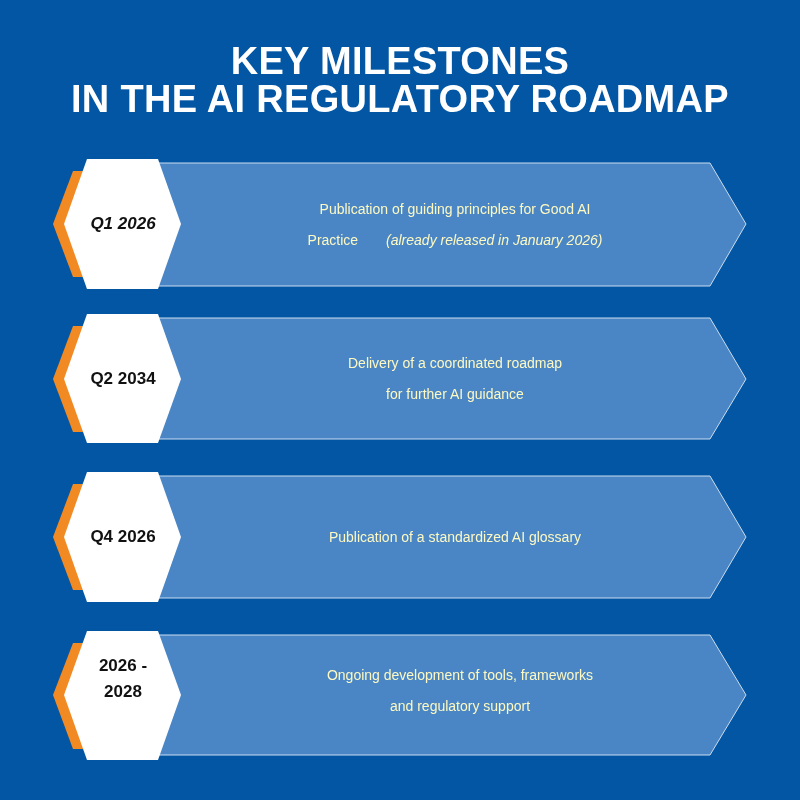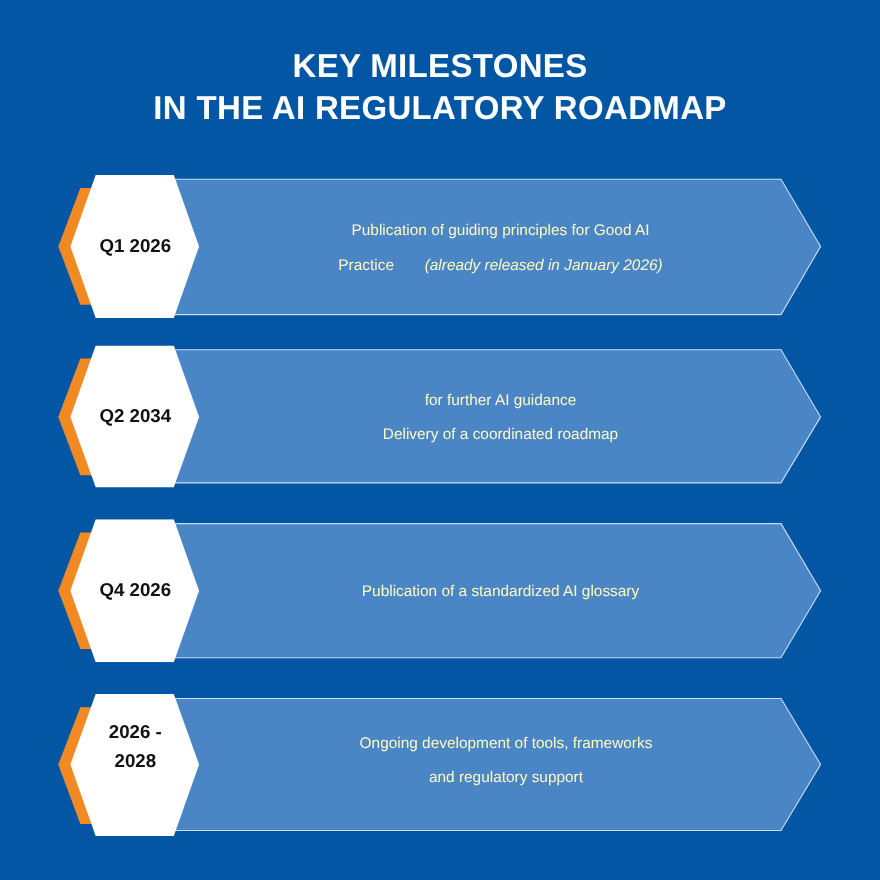--- a/index.html
+++ b/index.html
@@ -5,21 +5,21 @@
   html, body { margin: 0; padding: 0; }
   body {
     width: 800px; height: 800px; overflow: hidden;
     background: #0256A4;
     font-family: "Liberation Sans", "DejaVu Sans", sans-serif;
     position: relative;
   }
   .title {
     position: absolute; left: 0; top: 42px; width: 800px;
     text-align: center; color: #ffffff; font-weight: bold;
-    font-size: 30px; line-height: 38px; letter-spacing: 0.3px;
+    font-size: 38px; line-height: 38px; letter-spacing: 0.3px;
   }
   .row { position: absolute; left: 0; width: 800px; }
   .row svg { position: absolute; left: 0; top: 0; }
   .hex-label {
     position: absolute; left: 66px; width: 114px;
     display: flex; align-items: center; justify-content: center;
     text-align: center; color: #111111; font-weight: bold;
     font-size: 17px; line-height: 26px;
   }
   .arrow-text {
@@ -37,21 +37,21 @@
   <div>KEY MILESTONES</div>
   <div>IN THE AI REGULATORY ROADMAP</div>
 </div>
 
 <div class="row" style="top:159px;height:130px;">
   <svg width="800" height="130">
     <polygon points="155,4 710,4 746,65 710,127 155,127" fill="#4A86C5" stroke="#C9DCF0" stroke-width="1"></polygon>
     <polygon points="73,12 125,12 125,118 73,118 53,65" fill="#F28A24"></polygon>
     <polygon points="87,0 158,0 181,65 158,130 87,130 64,65" fill="#FFFFFF"></polygon>
   </svg>
-  <div class="hex-label" style="top:0;height:130px;">
+  <div class="hex-label" style="top:0;height:130px;font-style:italic;">
     <span>Q1 2026</span>
   </div>
   <div class="arrow-text" style="top:4px;height:123px;">
     <div>
       <div>Publication of guiding principles for Good AI</div>
       <div><span>Practice</span> <span class="it">(already released in January 2026)</span></div>
     </div>
   </div>
 </div>
 
@@ -59,22 +59,22 @@
   <svg width="800" height="130">
     <polygon points="155,4 710,4 746,65 710,125 155,125" fill="#4A86C5" stroke="#C9DCF0" stroke-width="1"></polygon>
     <polygon points="73,12 125,12 125,118 73,118 53,65" fill="#F28A24"></polygon>
     <polygon points="87,0 158,0 181,65 158,129 87,129 64,65" fill="#FFFFFF"></polygon>
   </svg>
   <div class="hex-label" style="top:0;height:130px;">
     <span>Q2 2034</span>
   </div>
   <div class="arrow-text" style="top:4px;height:121px;">
     <div>
+      <div>Delivery of a coordinated roadmap</div>
       <div>for further AI guidance</div>
-      <div>Delivery of a coordinated roadmap</div>
     </div>
   </div>
 </div>
 
 <div class="row" style="top:472px;height:130px;">
   <svg width="800" height="130">
     <polygon points="155,4 710,4 746,65 710,126 155,126" fill="#4A86C5" stroke="#C9DCF0" stroke-width="1"></polygon>
     <polygon points="73,12 125,12 125,118 73,118 53,65" fill="#F28A24"></polygon>
     <polygon points="87,0 158,0 181,65 158,130 87,130 64,65" fill="#FFFFFF"></polygon>
   </svg>

